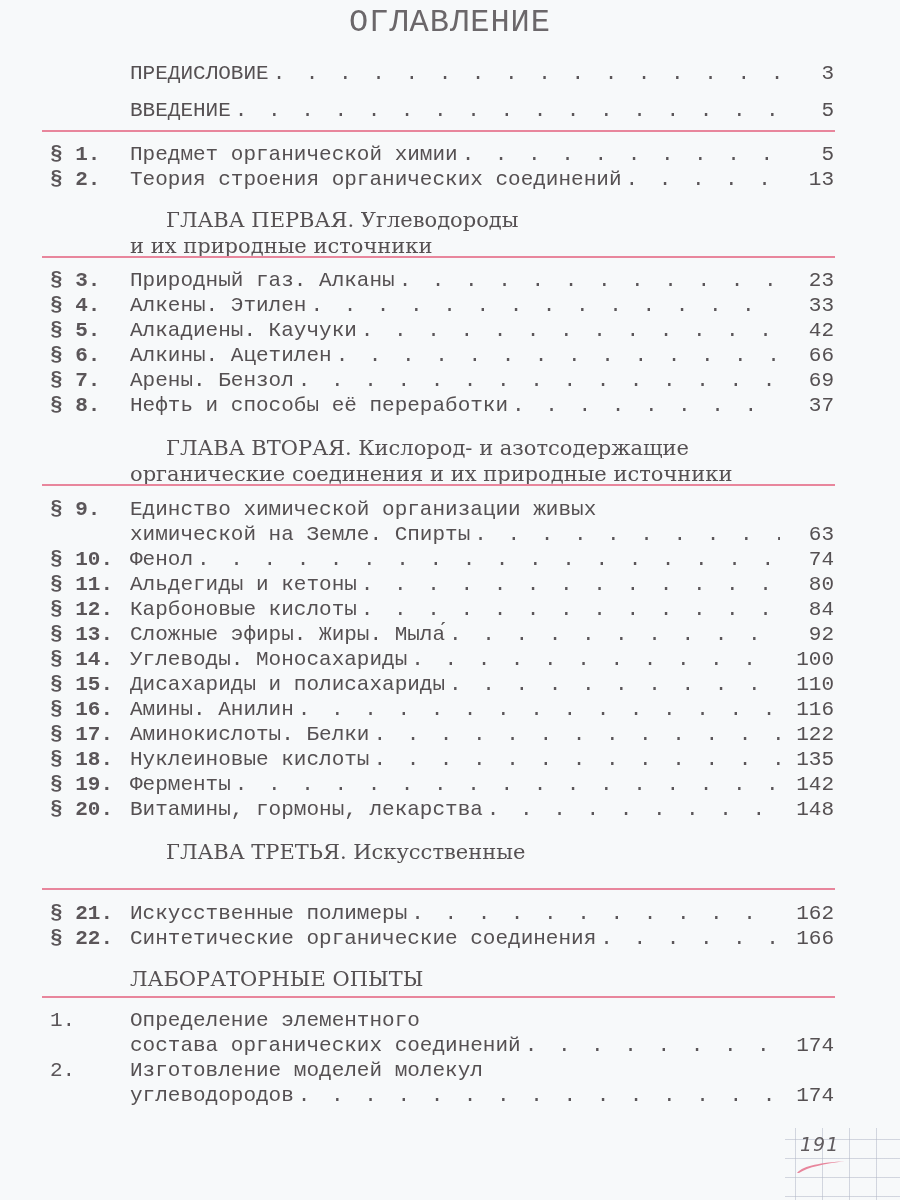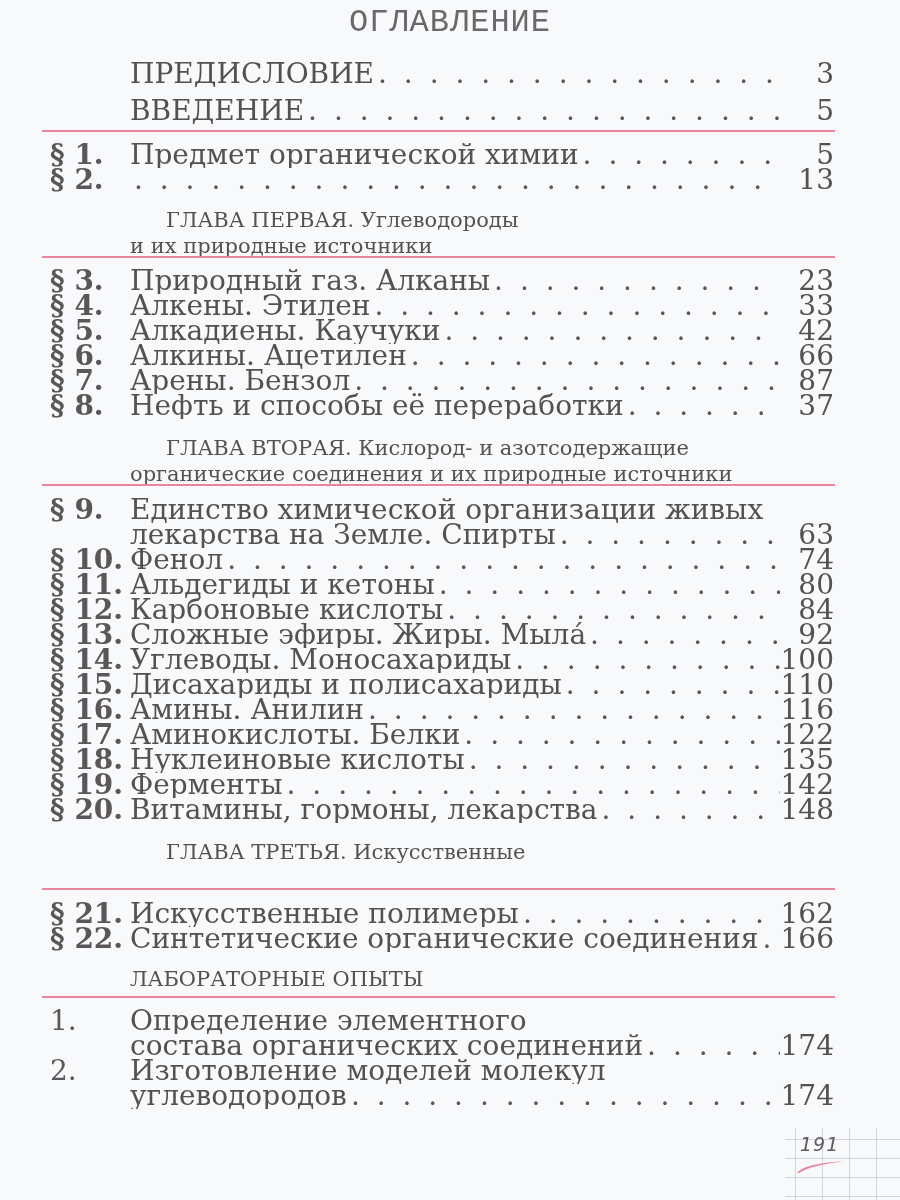--- a/index.html
+++ b/index.html
@@ -14,21 +14,21 @@
   .title {
     position: absolute; left: 0; width: 900px; top: 4px;
     text-align: center;
     font-family: "Liberation Mono", "DejaVu Sans Mono", monospace;
     font-size: 32px; letter-spacing: 1px;
     color: #6b676a;
     font-weight: normal;
   }
   .row {
     position: absolute; left: 0; width: 900px; height: 26px;
-    font-size: 28px; line-height: 26px;
+    font-size: 21px; line-height: 26px; font-family: Liberation Mono, monospace;
   }
   .row .num {
     position: absolute; left: 50px; font-weight: bold; color: #5b5659;
     white-space: nowrap;
   }
   .row .text {
     position: absolute; left: 130px; right: 66px;
     white-space: nowrap; overflow: hidden;
     display: flex;
   }
@@ -95,20 +95,21 @@
     <span class="num">§ 1.</span>
     <div class="text" style="right:120px">
         <span class="lbl">Предмет органической химии</span>
         <span class="leader">. . . . . . . . . . . . . . . . . . . . . . . . . . . . . . . . . . . . . . . . . . . . . . .</span>
       </div>
     <span class="page-no">5</span>
   </div>
   <div class="row" style="top:167px">
     <span class="num">§ 2.</span>
     <div class="text" style="right:120px">
+        <span class="lbl">Теория строения органических соединений</span>
         <span class="leader">. . . . . . . . . . . . . . . . . . . . . . . . . . . . . . . . . . . . . . . . . . . . . . .</span>
       </div>
     <span class="page-no">13</span>
   </div>
 
   <div class="chapter" style="top:207px">
     <div><span class="caps">ГЛАВА ПЕРВАЯ.</span> <span>Углеводороды</span></div>
     <div>и их природные источники</div>
   </div>
   <div class="rule" style="top:256px"></div>
@@ -144,21 +145,21 @@
         <span class="leader">. . . . . . . . . . . . . . . . . . . . . . . . . . . . . . . . . . . . . . . . . . . . . . .</span>
       </div>
     <span class="page-no">66</span>
   </div>
   <div class="row" style="top:368px">
     <span class="num">§ 7.</span>
     <div class="text" style="right:120px">
         <span class="lbl">Арены. Бензол</span>
         <span class="leader">. . . . . . . . . . . . . . . . . . . . . . . . . . . . . . . . . . . . . . . . . . . . . . .</span>
       </div>
-    <span class="page-no">87</span>
+    <span class="page-no">69</span>
   </div>
   <div class="row" style="top:393px">
     <span class="num">§ 8.</span>
     <div class="text" style="right:120px">
         <span class="lbl">Нефть и способы её переработки</span>
         <span class="leader">. . . . . . . . . . . . . . . . . . . . . . . . . . . . . . . . . . . . . . . . . . . . . . .</span>
       </div>
     <span class="page-no">37</span>
   </div>
 
@@ -169,21 +170,21 @@
   <div class="rule" style="top:484px"></div>
 
   <div class="row" style="top:497px">
     <span class="num">§ 9.</span>
     <div class="text">
         <span class="lbl">Единство химической организации живых</span>
       </div>
   </div>
   <div class="row" style="top:522px">
     <div class="text" style="right:120px">
-        <span class="lbl">лекарства на Земле. Спирты</span>
+        <span class="lbl">химической на Земле. Спирты</span>
         <span class="leader">. . . . . . . . . . . . . . . . . . . . . . . . . . . . . . . . . . . . . . . . . . . . . . .</span>
       </div>
     <span class="page-no">63</span>
   </div>
   <div class="row" style="top:547px">
     <span class="num">§ 10.</span>
     <div class="text" style="right:120px">
         <span class="lbl">Фенол</span>
         <span class="leader">. . . . . . . . . . . . . . . . . . . . . . . . . . . . . . . . . . . . . . . . . . . . . . .</span>
       </div>

